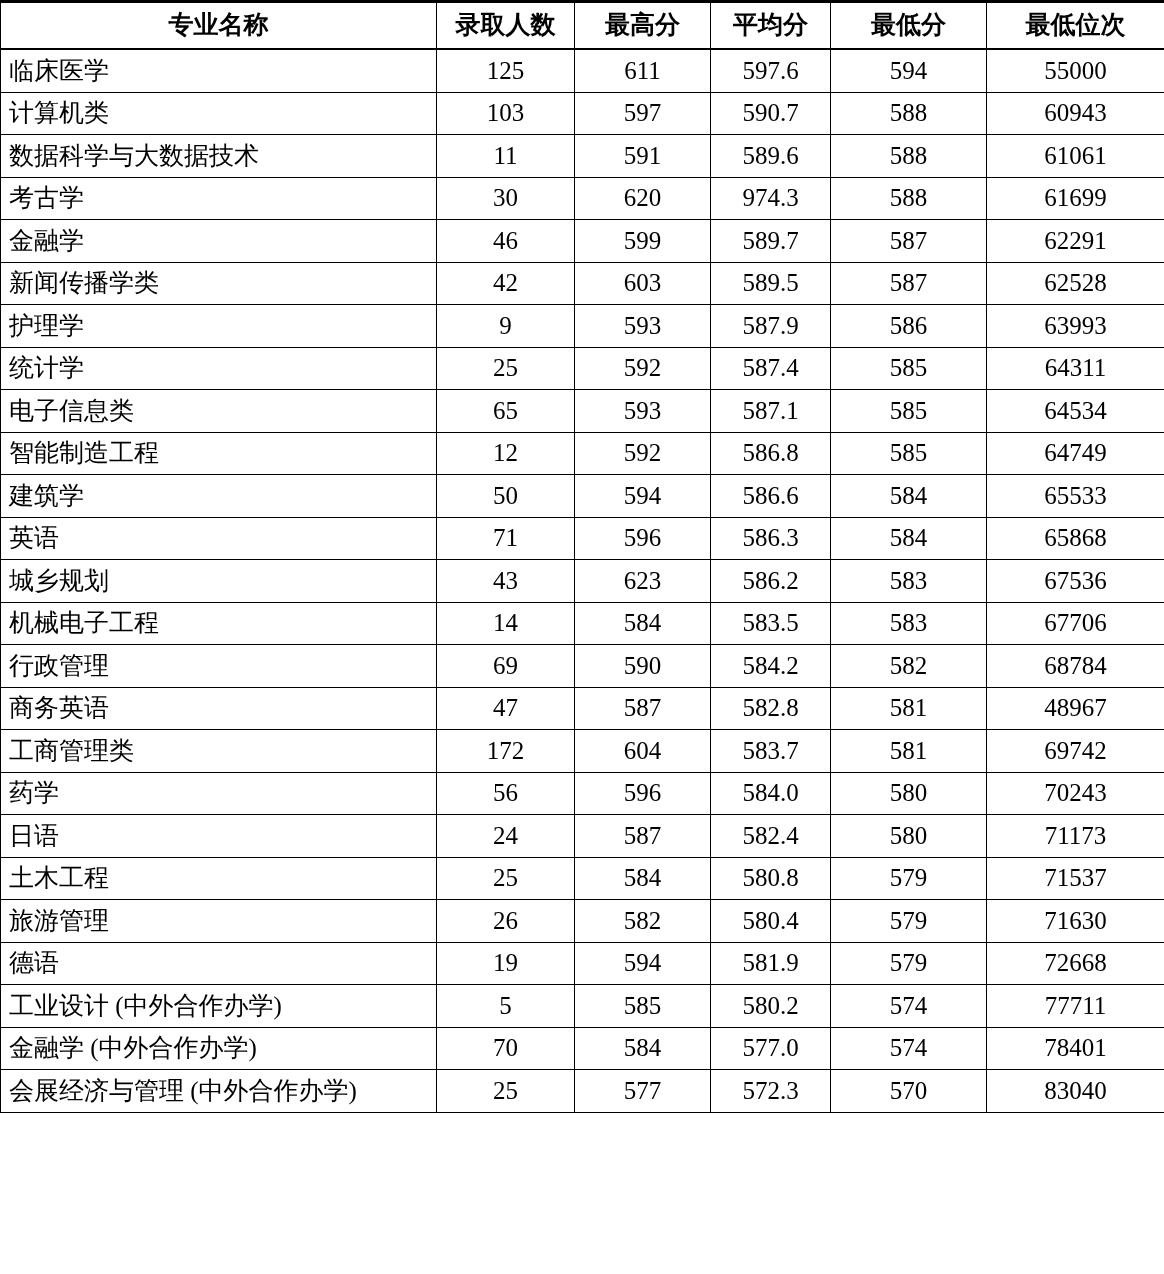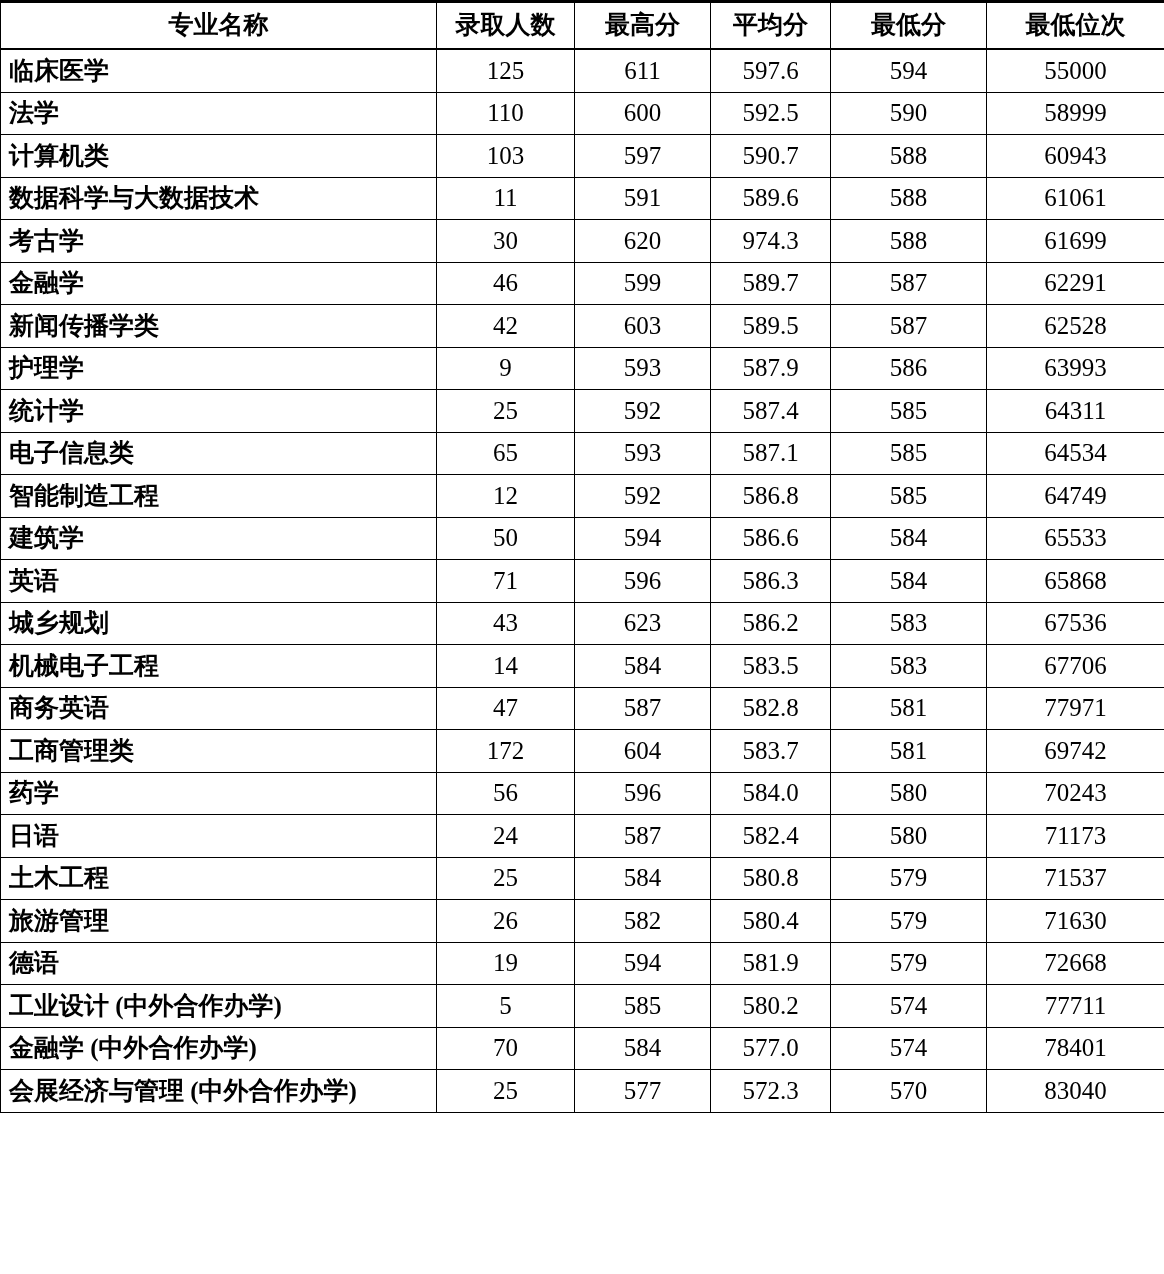--- a/index.html
+++ b/index.html
@@ -47,21 +47,21 @@
     text-align: center;
     border-top: 3px solid #000000;
     border-bottom: 2px solid #000000;
     height: 45px;
   }
   table.score-table thead th.major-head {
     text-align: center;
   }
   table.score-table tbody td.major {
     text-align: left;
-    font-weight: bold;
+    font-weight: normal;
     padding-left: 8px;
   }
   table.score-table tbody td.num {
     text-align: center;
   }
 </style>
 </head>
 <body>
 
 <div class="sheet">
@@ -87,28 +87,20 @@
     <tbody>
         <tr>
           <td class="major">临床医学</td>
           <td class="num">125</td>
           <td class="num">611</td>
           <td class="num">597.6</td>
           <td class="num">594</td>
           <td class="num">55000</td>
         </tr>
         <tr>
-          <td class="major">法学</td>
-          <td class="num">110</td>
-          <td class="num">600</td>
-          <td class="num">592.5</td>
-          <td class="num">590</td>
-          <td class="num">58999</td>
-        </tr>
-        <tr>
           <td class="major">计算机类</td>
           <td class="num">103</td>
           <td class="num">597</td>
           <td class="num">590.7</td>
           <td class="num">588</td>
           <td class="num">60943</td>
         </tr>
         <tr>
           <td class="major">数据科学与大数据技术</td>
           <td class="num">11</td>
@@ -199,26 +191,34 @@
         </tr>
         <tr>
           <td class="major">机械电子工程</td>
           <td class="num">14</td>
           <td class="num">584</td>
           <td class="num">583.5</td>
           <td class="num">583</td>
           <td class="num">67706</td>
         </tr>
         <tr>
+          <td class="major">行政管理</td>
+          <td class="num">69</td>
+          <td class="num">590</td>
+          <td class="num">584.2</td>
+          <td class="num">582</td>
+          <td class="num">68784</td>
+        </tr>
+        <tr>
           <td class="major">商务英语</td>
           <td class="num">47</td>
           <td class="num">587</td>
           <td class="num">582.8</td>
           <td class="num">581</td>
-          <td class="num">77971</td>
+          <td class="num">48967</td>
         </tr>
         <tr>
           <td class="major">工商管理类</td>
           <td class="num">172</td>
           <td class="num">604</td>
           <td class="num">583.7</td>
           <td class="num">581</td>
           <td class="num">69742</td>
         </tr>
         <tr>

